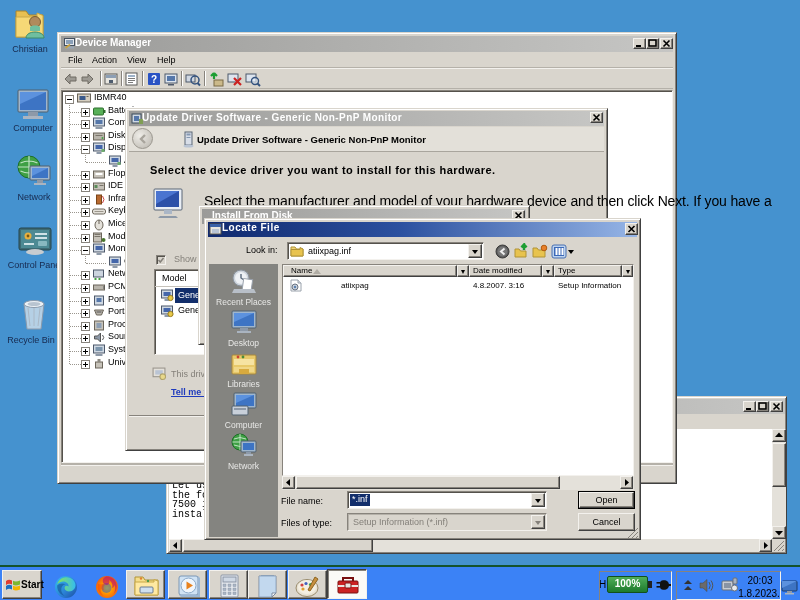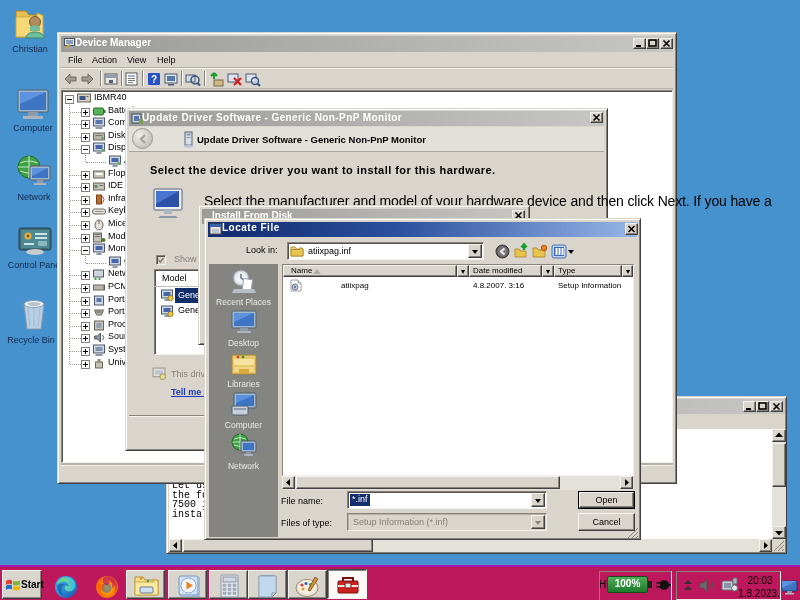--- a/index.html
+++ b/index.html
@@ -693,21 +693,21 @@
         <div class="arrow-d" style="margin:5px auto 0;border-top-color:#84807a;"></div>
       </div>
   </div>
   <div class="abs btn" style="left:373px;top:294px;width:57px;height:18px;text-align:center;font-size:9px;line-height:16px;">Cancel</div>
 
   <svg class="abs" style="left:423px;top:309px" width="11" height="11">
       <path d="M10 0 L0 10 M10 4 L4 10 M10 8 L8 10" stroke="#87837c"></path>
     </svg>
 </div>
 
-<div class="abs" id="taskbar" style="left:0;top:565px;width:800px;height:35px;background:#be185d;border-top:2px solid #a21caf;">
+<div class="abs" id="taskbar" style="left:0;top:565px;width:800px;height:35px;background:#3b82f6;border-top:2px solid #14532d;">
 
   <div class="abs btn" style="left:2px;top:3px;width:40px;height:29px;">
     <svg class="abs" style="left:2px;top:6px" width="16" height="16" viewBox="0 0 16 16">
       <path d="M1 4 C3 2.5 5 2.5 7 3.5 L7 7.5 C5 6.5 3 6.5 1 8 Z" fill="#e03c31"></path>
       <path d="M8 3.8 C10 4.8 12 4.8 15 3.5 L15 7.5 C12 8.8 10 8.8 8 7.8 Z" fill="#7db72f"></path>
       <path d="M1 9 C3 7.5 5 7.5 7 8.5 L7 12.5 C5 11.5 3 11.5 1 13 Z" fill="#1a6fc4"></path>
       <path d="M8 8.8 C10 9.8 12 9.8 15 8.5 L15 12.5 C12 13.8 10 13.8 8 12.8 Z" fill="#f4b400"></path>
     </svg>
     <div class="abs" style="left:18px;top:8px;font-size:10px;font-weight:bold;color:#000;">Start</div>
   </div>

